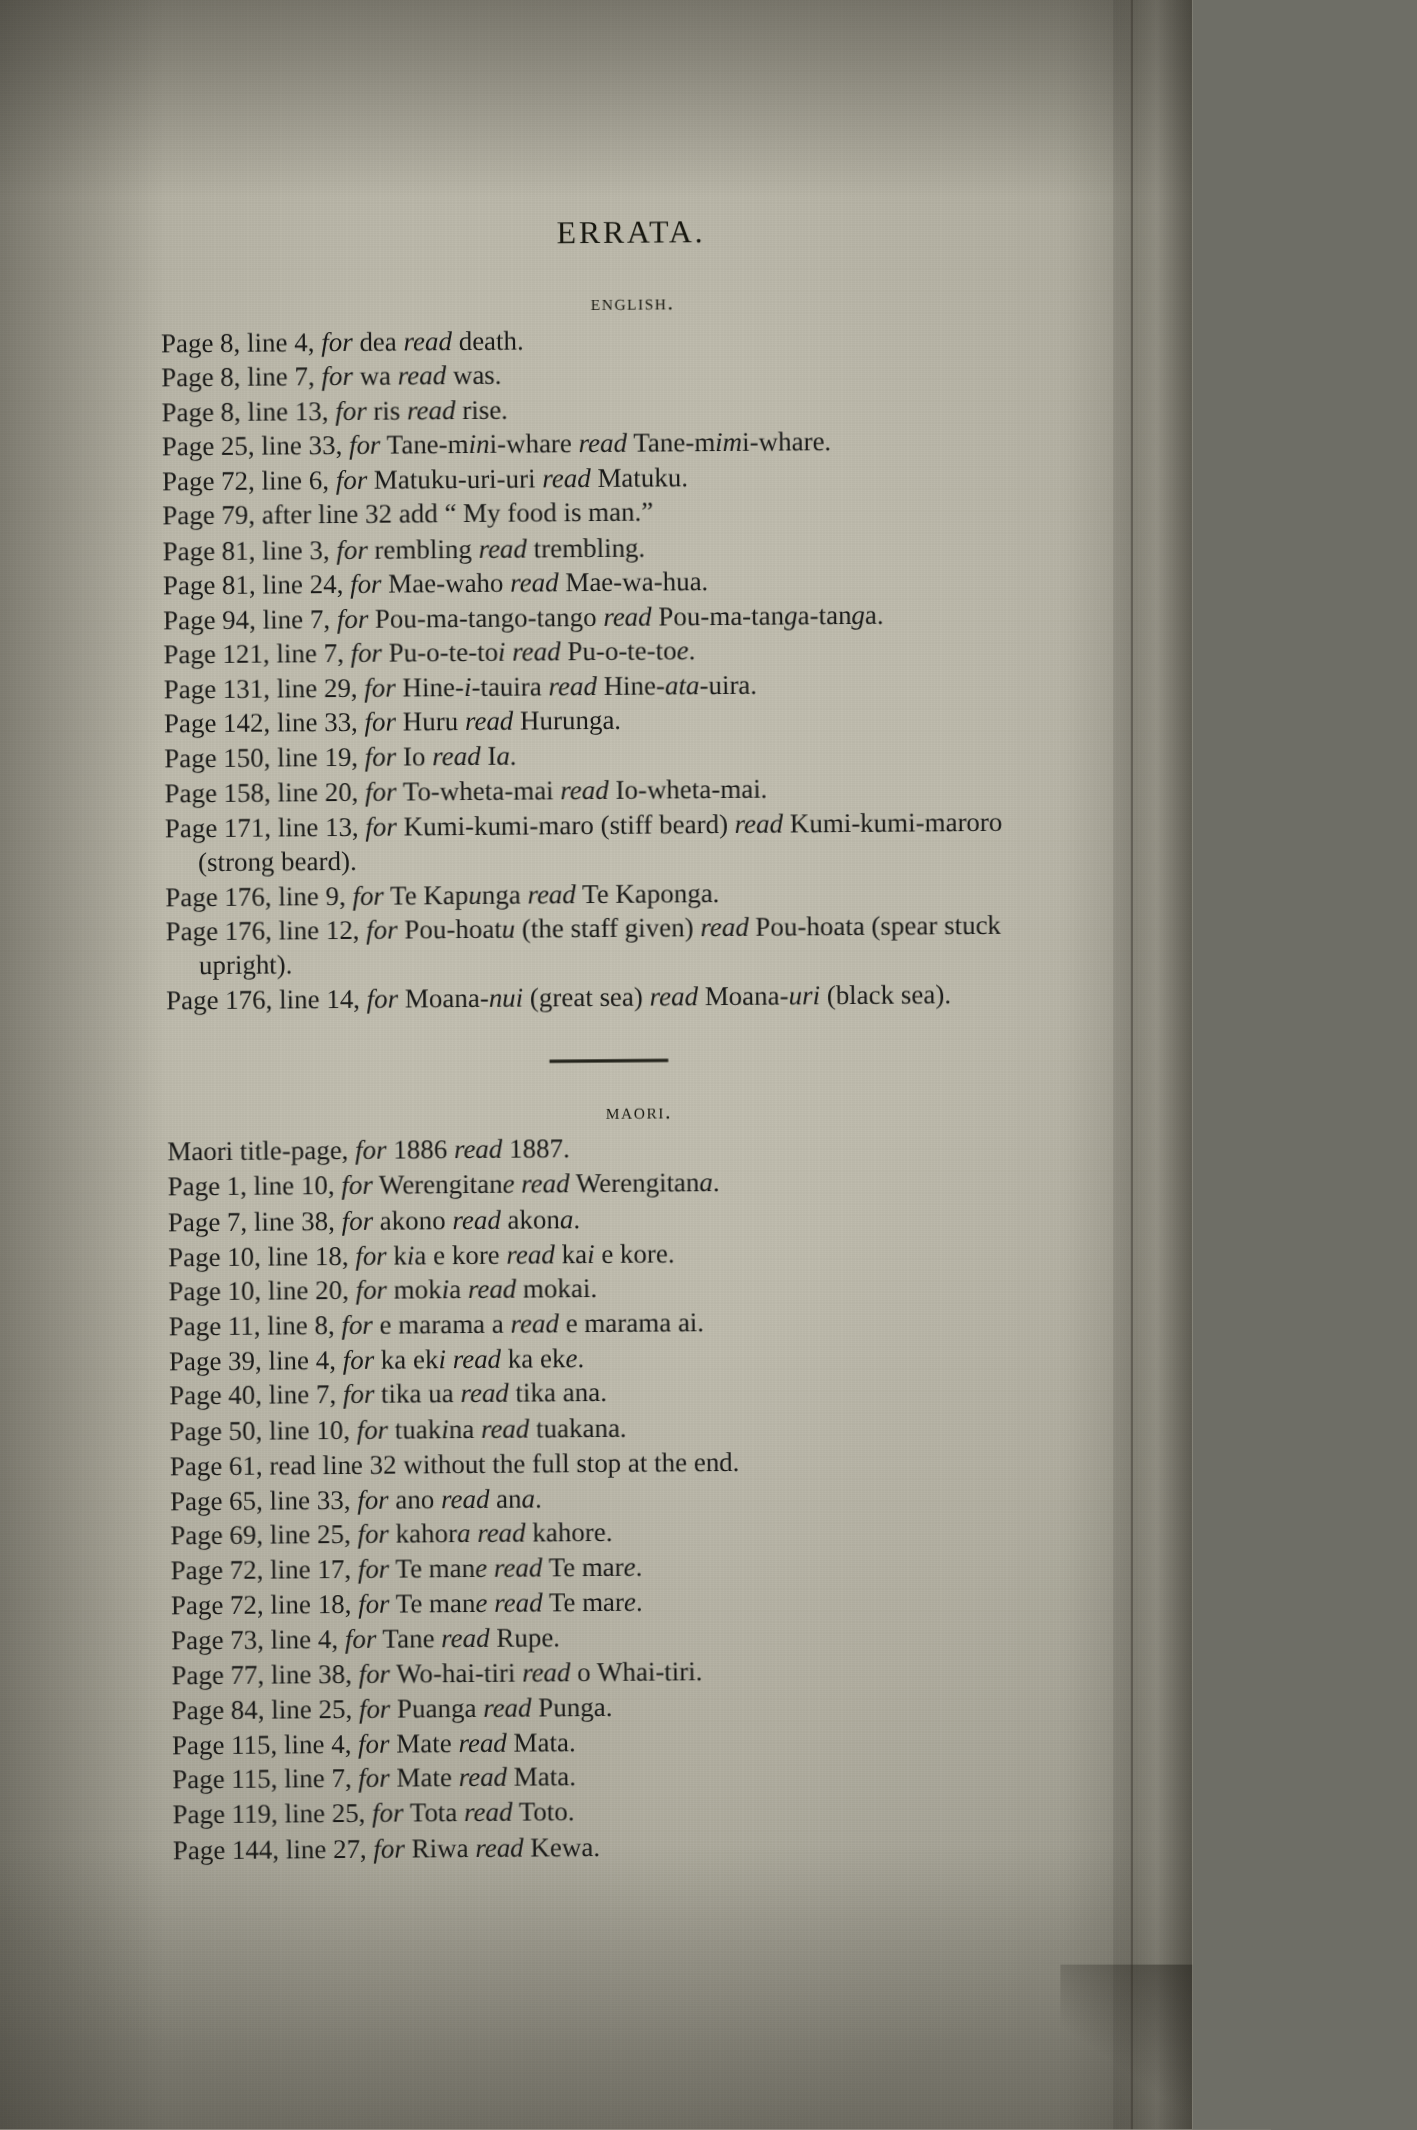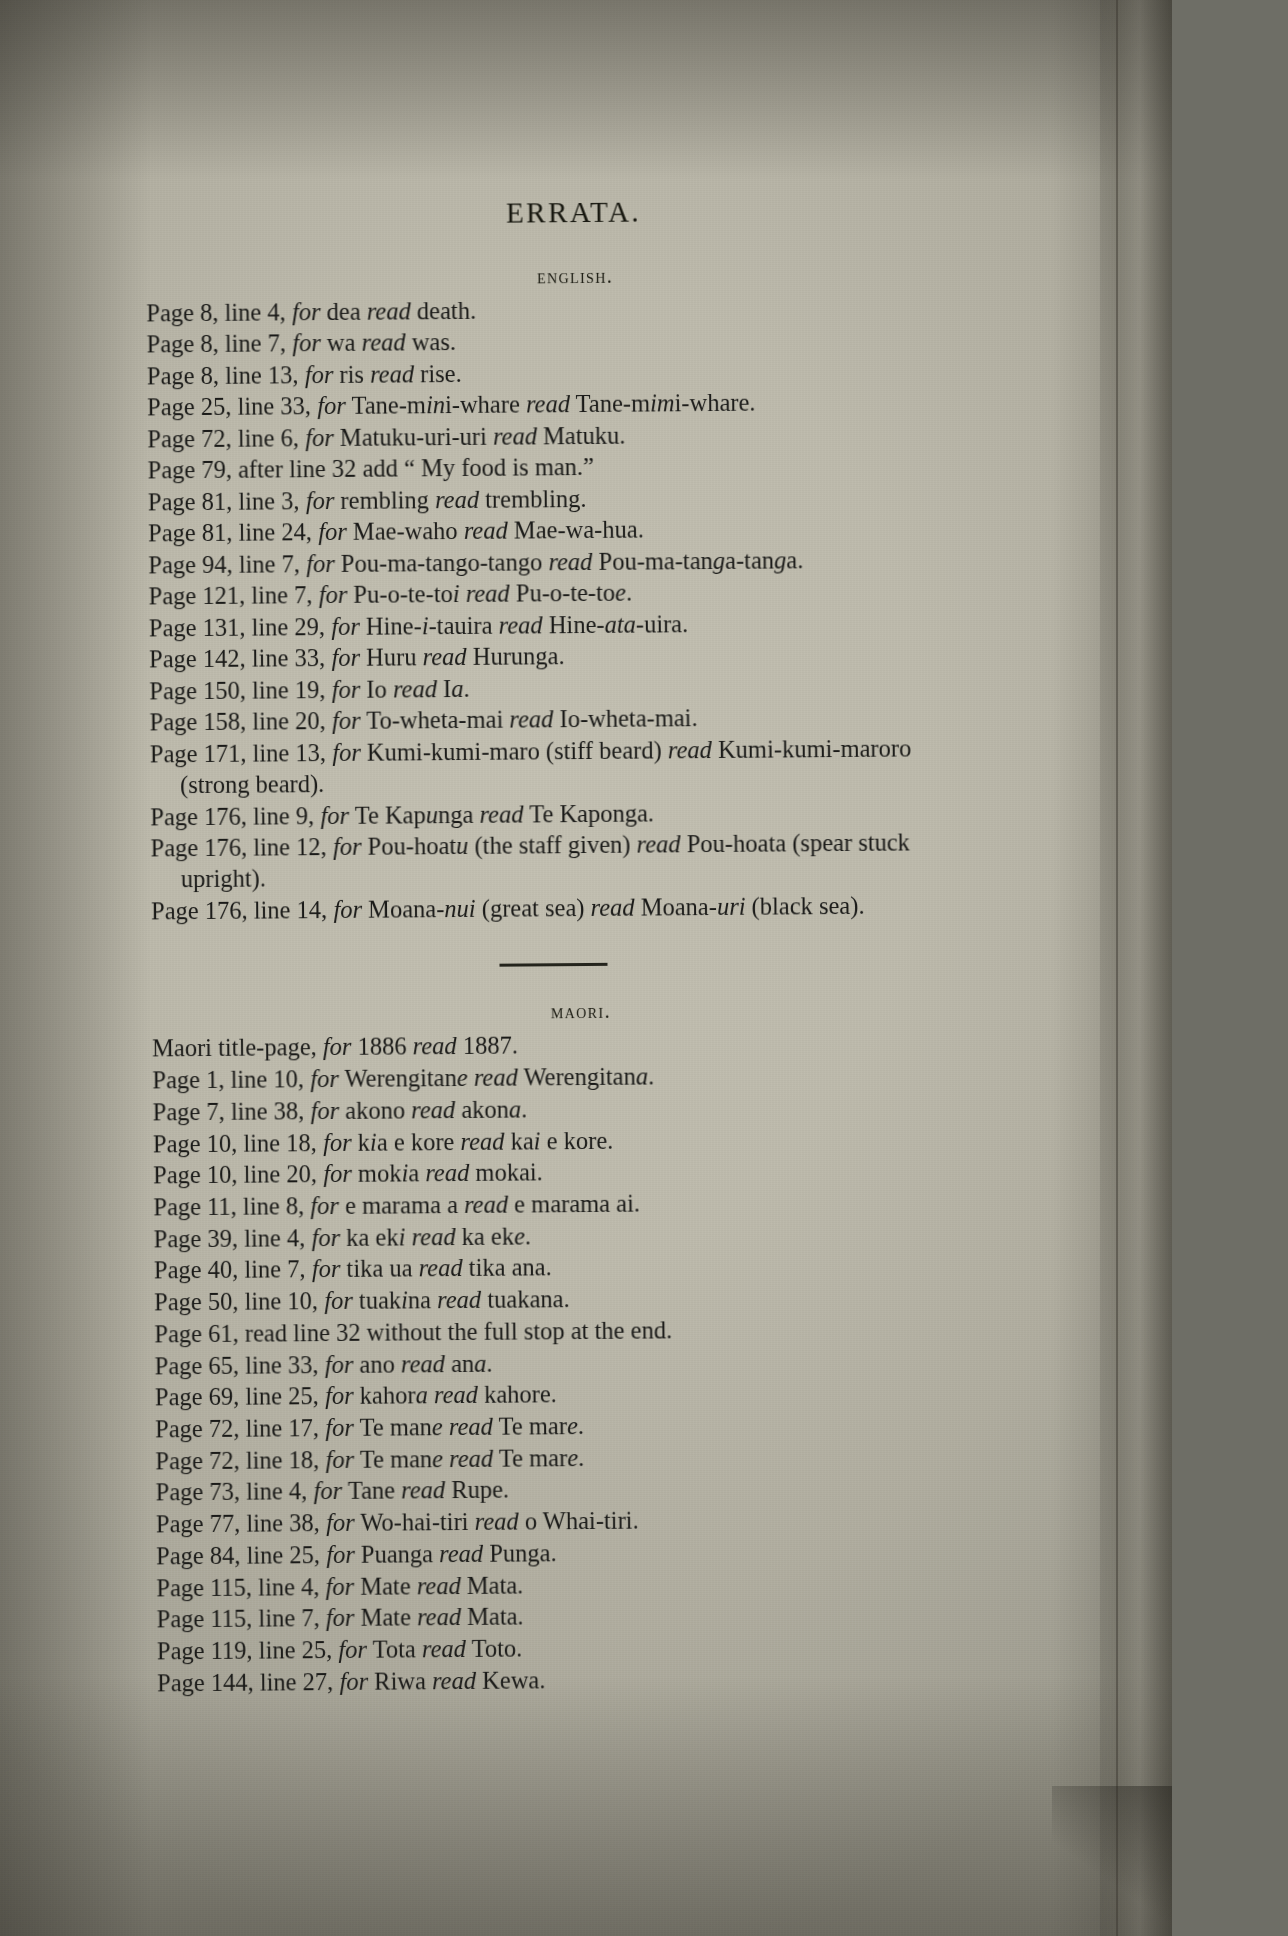--- a/index.html
+++ b/index.html
@@ -3,21 +3,21 @@
 <meta charset="utf-8">
 <style>
   html, body {
     margin: 0;
     padding: 0;
     background: #6e6e66;
   }
 
   .page {
     position: relative;
-    width: 1172px;
+    width: 1084px;
     height: 1936px;
     overflow: hidden;
     background: #b9b6a8;
     font-family: "Liberation Serif", "DejaVu Serif", serif;
     color: #1a1a18;
   }
 
   
   .paper-base {
     position: absolute;

